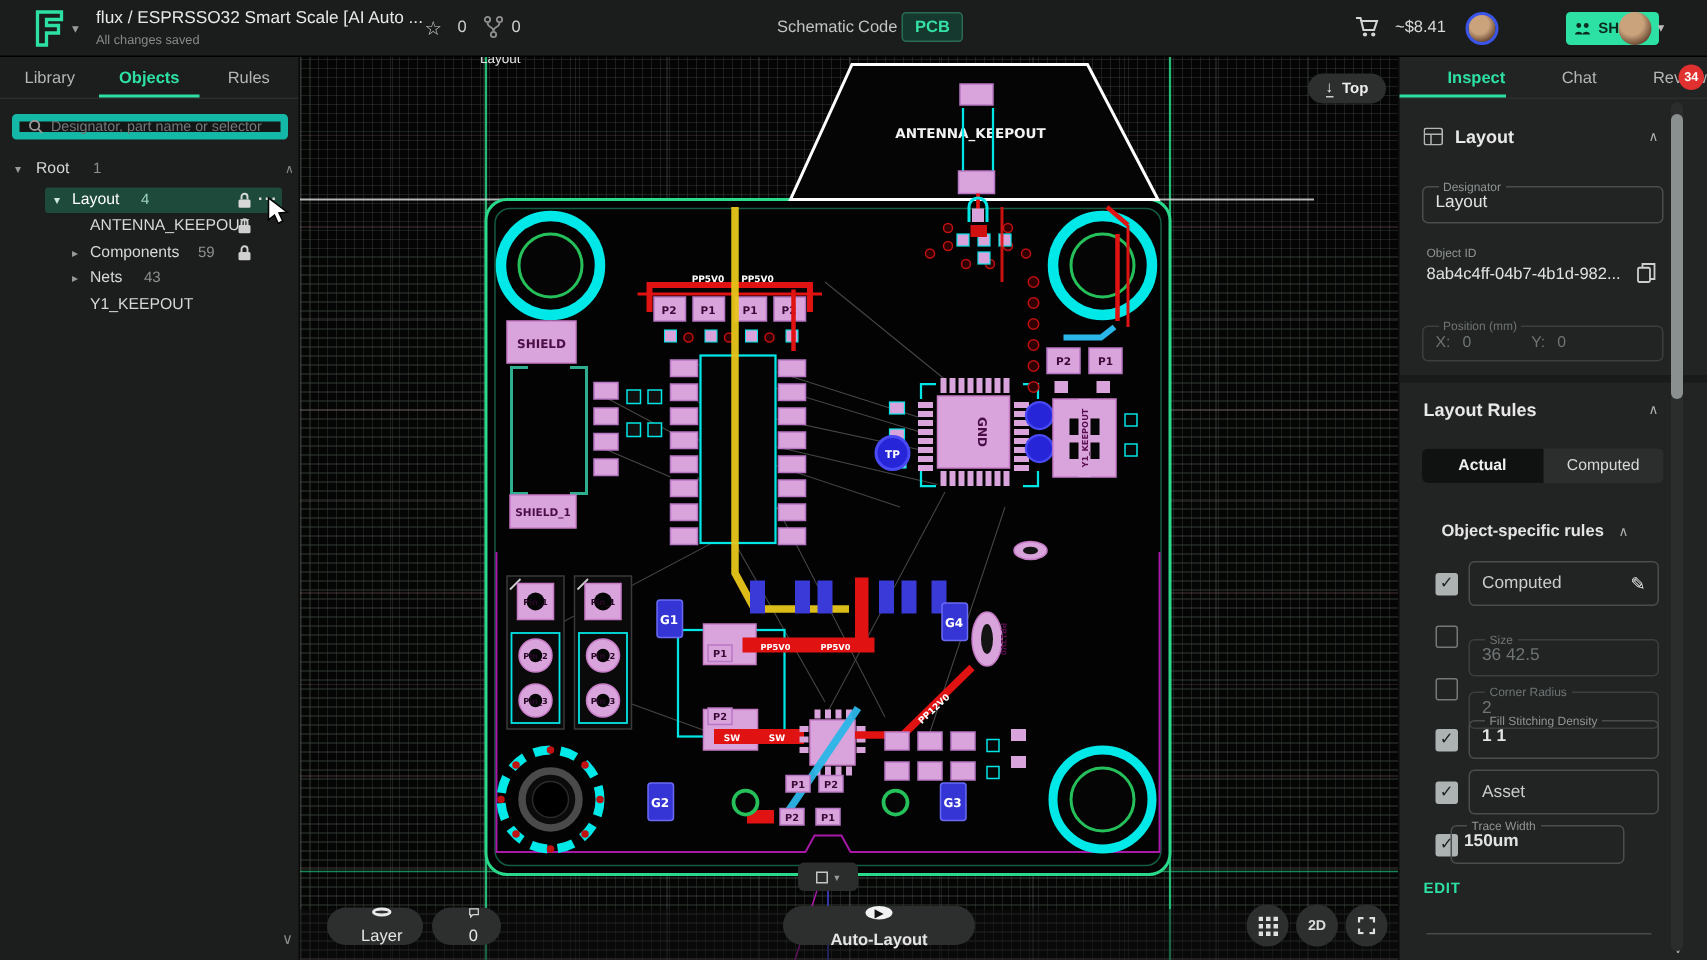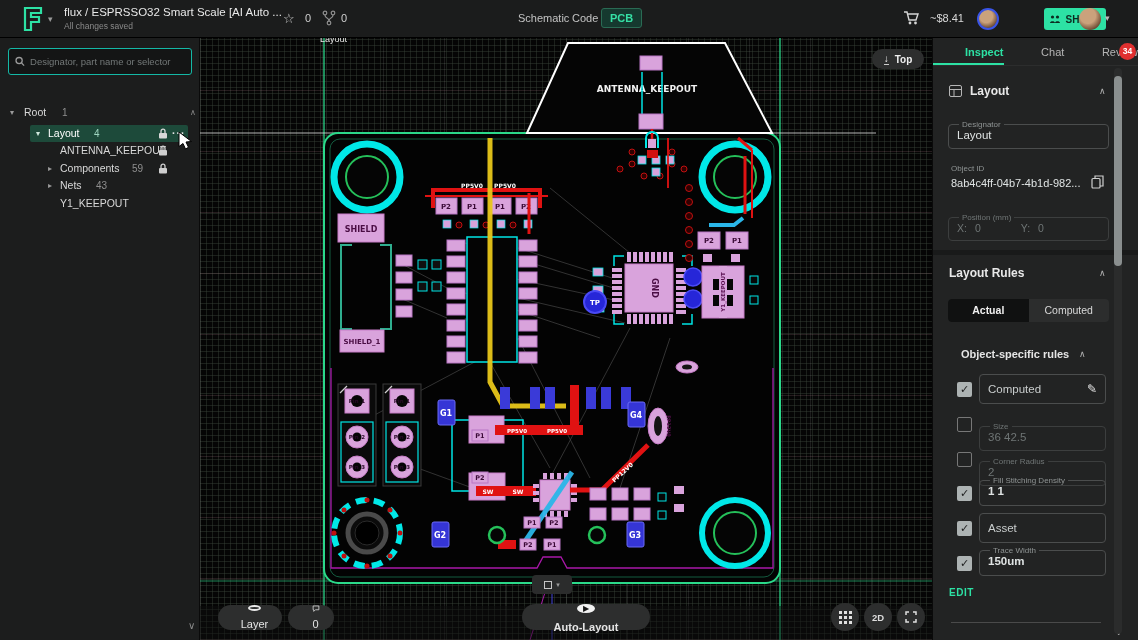--- a/index.html
+++ b/index.html
@@ -24,22 +24,22 @@
   .share-btn { position:absolute; left:1044px; top:8px; width:62px; height:22px; background:#2de1a4;
                border-radius:3px; display:flex; align-items:center; justify-content:center; gap:4px;
                color:#0c2b20; font-size:10px; font-weight:bold; cursor:pointer; }
 
   
   #leftpanel { position:absolute; left:0; top:38px; width:200px; height:602px; background:#1c1d1d;
                border-right:1px solid #0a0a0a; z-index:40; }
   .lp-tabs { display:flex; height:28px; align-items:center; border-bottom:1px solid #2c2d2d; }
   .lp-tab { flex:1; text-align:center; font-size:11px; color:#b5b5b5; cursor:pointer; height:100%; line-height:28px; }
   .lp-tab.active { color:#2de1a4; border-bottom:2px solid #2de1a4; font-weight:bold; }
-  .searchbox { position:absolute; left:8px; top:10px; width:184px; height:27px; background:#141515;
-               border:1px solid #14b8a6; border-radius:3px; display:flex; align-items:center; padding:0 6px; gap:5px; }
+  .searchbox { position:absolute; left:8px; top:10px; width:184px; height:17px; background:#141515;
+               border:5px solid #14b8a6; border-radius:3px; display:flex; align-items:center; padding:0 6px; gap:5px; }
   .searchbox input { background:transparent; border:none; outline:none; color:#cfcfcf; font-size:9.5px; width:100%;
                      font-family:"Liberation Sans", sans-serif; }
   .searchbox input::placeholder { color:#737878; }
   .tree { position:absolute; left:0; top:66px; width:200px; font-size:10.5px; }
   .trow { position:relative; height:17.5px; line-height:17.5px; color:#d8d8d8; cursor:pointer; white-space:nowrap; }
   .trow .caret { position:absolute; font-size:8px; color:#9a9a9a; top:0; }
   .trow .cnt { color:#8f8f8f; margin-left:6px; font-size:10px; }
   .sel { position:absolute; left:30px; right:12px; top:0; height:17.5px; background:#1d4a3a; border-radius:2px; }
   .lockico { position:absolute; top:3px; }
 
@@ -146,20 +146,25 @@
           <circle cx="8.5" cy="3" r="1.6" fill="#0c2b20"></circle>
         <path d="M1 9 C1 6.5 6 6.5 6 9 M6 9 C6 6.5 11 6.5 11 9" fill="#0c2b20"></path>
       </svg>
       <span>SHARE</span>
     </div>
     <div class="abs avatar" style="left:1079px;top:8px;width:22px;height:22px"></div>
     <span class="abs" style="left:1105px;top:13px;font-size:9px;color:#bbb">▾</span>
   </div>
 
   <div id="leftpanel">
+    <div class="lp-tabs">
+      <div class="lp-tab">Library</div>
+      <div class="lp-tab active">Objects</div>
+      <div class="lp-tab">Rules</div>
+    </div>
     <div style="position:relative">
       <div class="searchbox">
         <svg width="11" height="11" viewBox="0 0 11 11">
           <circle cx="4.5" cy="4.5" r="3.4" fill="none" stroke="#9a9a9a" stroke-width="1.4"></circle>
           <line x1="7.2" y1="7.2" x2="10" y2="10" stroke="#9a9a9a" stroke-width="1.4"></line>
         </svg>
         <input placeholder="Designator, part name or selector" style="">
       </div>
     </div>
 
@@ -724,21 +729,21 @@
       <legend>Fill Stitching Density</legend>
       <div class="fs-val" style="font-weight:bold">1 1</div>
     </fieldset>
 
     <div class="cbx" style="left:24px;top:483px">✓</div>
     <div class="rulebox" style="top:475px;height:30px">
       <span>Asset</span>
     </div>
 
     <div class="cbx" style="left:24px;top:518px">✓</div>
-    <fieldset class="fs" style="left:46px;top:508px;width:127px;height:30px">
+    <fieldset class="fs" style="left:34px;top:508px;width:116px;height:30px">
       <legend>Trace Width</legend>
       <div class="fs-val" style="font-weight:bold">150um</div>
     </fieldset>
 
     <div class="edit-link">EDIT</div>
 
     <div class="divline"></div>
     <span class="rp-chevdown">∨</span>
 
     <div class="rp-scroll">

